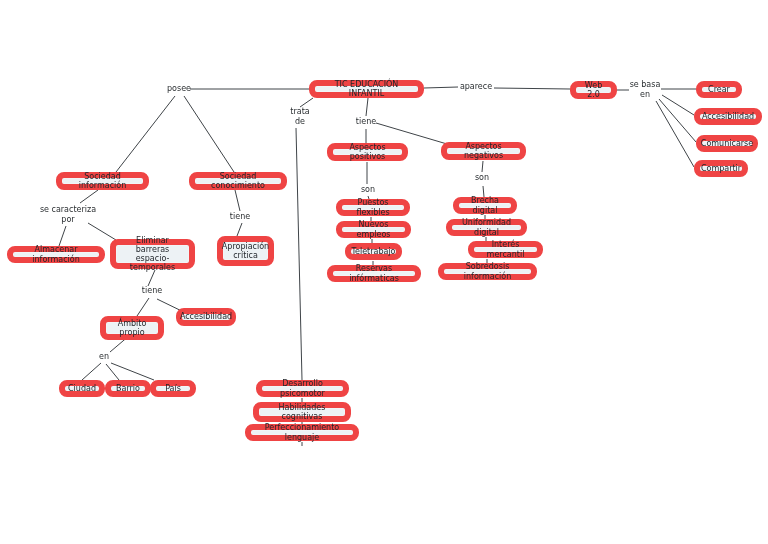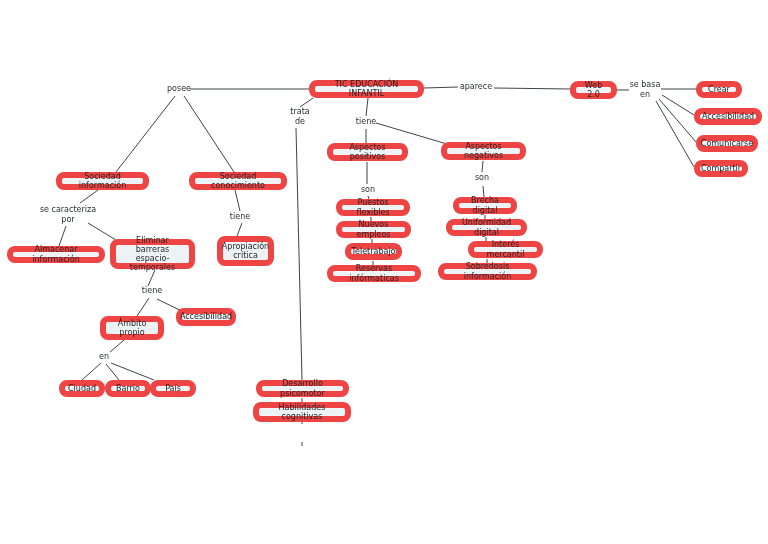--- a/index.html
+++ b/index.html
@@ -119,20 +119,21 @@
 espacio-temporales</div>
     <div class="node" style="left: 217px; top: 236px; width: 57px; height: 30px;">Apropiación
 crítica</div>
     <div class="node" style="left: 100px; top: 316px; width: 64px; height: 24px;">Ámbito propio</div>
     <div class="node" style="left: 176px; top: 308px; width: 60px; height: 18px;">Accesibilidad</div>
     <div class="node" style="left: 59px; top: 380px; width: 36px; height: 17px;">Ciudad</div>
     <div class="node" style="left: 105px; top: 380px; width: 34px; height: 17px;">Barrio</div>
     <div class="node" style="left: 150px; top: 380px; width: 28px; height: 17px;">País</div>
     <div class="node" style="left: 256px; top: 380px; width: 93px; height: 17px;">Desarrollo psicomotor</div>
     <div class="node" style="left: 253px; top: 402px; width: 98px; height: 20px;">Habilidades cognitivas</div>
+    <div class="node" style="left: 245px; top: 424px; width: 114px; height: 17px;">Perfeccionamiento lenguaje</div>
     <div class="link-label" style="left: 179px; top: 89px;">posee</div>
     <div class="link-label" style="left: 476px; top: 87px;">aparece</div>
     <div class="link-label" style="left: 645px; top: 90px;">se basa
 en</div>
     <div class="link-label" style="left: 300px; top: 117px;">trata
 de</div>
     <div class="link-label" style="left: 366px; top: 122px;">tiene</div>
     <div class="link-label" style="left: 368px; top: 190px;">son</div>
     <div class="link-label" style="left: 482px; top: 178px;">son</div>
     <div class="link-label" style="left: 68px; top: 215px;">se caracteriza

